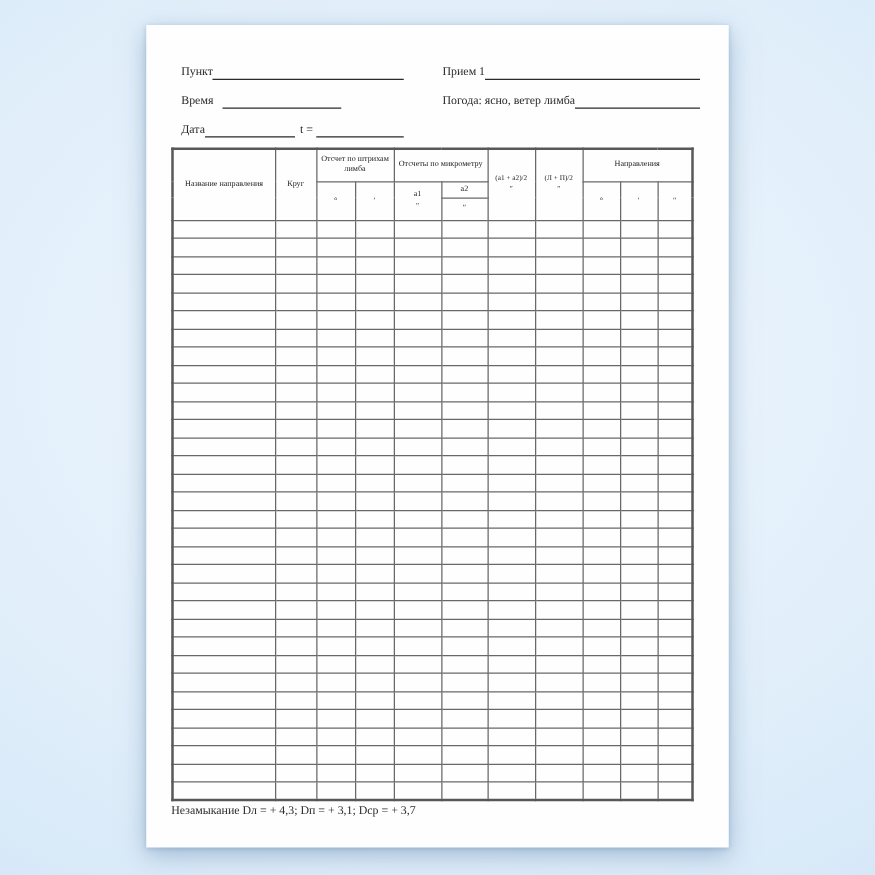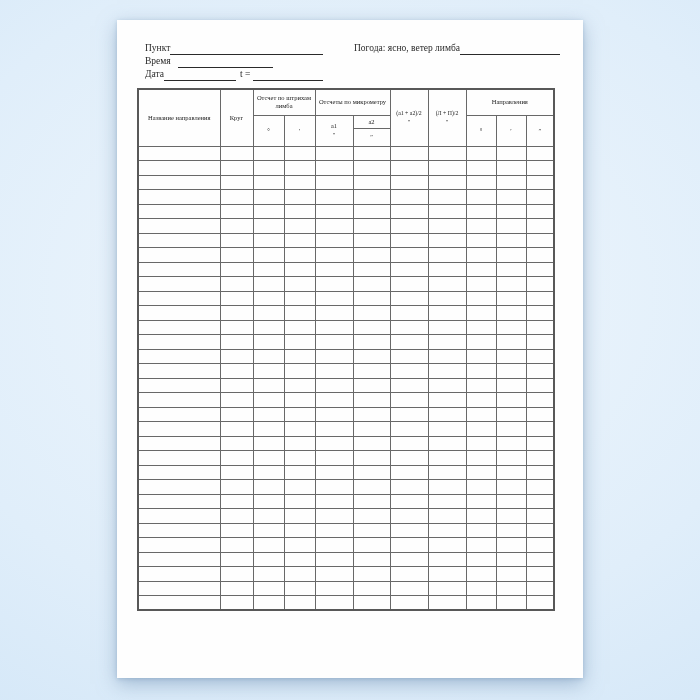--- a/index.html
+++ b/index.html
@@ -14,21 +14,21 @@
     background:#fefefe;
     box-shadow:0 6px 18px rgba(105,140,175,.5), 0 1px 4px rgba(105,140,175,.35);
     box-sizing:border-box;
     padding:22px 20px 0 20px;
   }
   
   .form-header{display:flex;justify-content:space-between;margin-left:8px;margin-right:3px;}
   .hcol{display:flex;flex-direction:column;}
   .hcol.left{width:178px;}
   .hcol.right{width:206px;}
-  .hline{display:flex;align-items:flex-end;font-size:9.5px;line-height:13px;white-space:nowrap;}
+  .hline{display:flex;align-items:center;font-size:9.5px;line-height:13px;white-space:nowrap;margin-top:10px;}
   .hline .lbl{flex:0 0 auto;}
   .fill{flex:1 1 auto;border-bottom:1px solid #2a2a2a;height:10px;}
   .fill.fixed72{flex:0 0 72px;}
   .fill.fixed95{flex:0 0 95px;}
   .hline .mid{flex:0 0 auto;padding:0 3px 0 4px;}
   
   table.journal{
     border-collapse:collapse;table-layout:fixed;width:416px;margin-top:7px;
   }
   table.journal th,table.journal td{
@@ -67,20 +67,24 @@
       </div>
       <div class="hline">
         <span class="lbl">Дата</span>
         <span class="fill fixed72"></span>
         <span class="mid">t =</span>
         <span class="fill"></span>
       </div>
     </div>
     <div class="hcol right">
       <div class="hline">
+        <span class="lbl">Прием 1</span>
+        <span class="fill"></span>
+      </div>
+      <div class="hline">
         <span class="lbl">Погода: ясно, ветер лимба</span>
         <span class="fill"></span>
       </div>
     </div>
   </div>
 
   <table class="journal">
     <colgroup>
       <col style="width:82px">
         <col style="width:33px">
@@ -530,14 +534,15 @@
           <td></td>
           <td></td>
           <td></td>
           <td></td>
           <td></td>
           <td></td>
         </tr>
       </tbody>
   </table>
 
+  <div class="footer-note">Незамыкание Dл = + 4,3; Dп = + 3,1; Dср = + 3,7</div>
 
 </div>
 
 </body></html>

